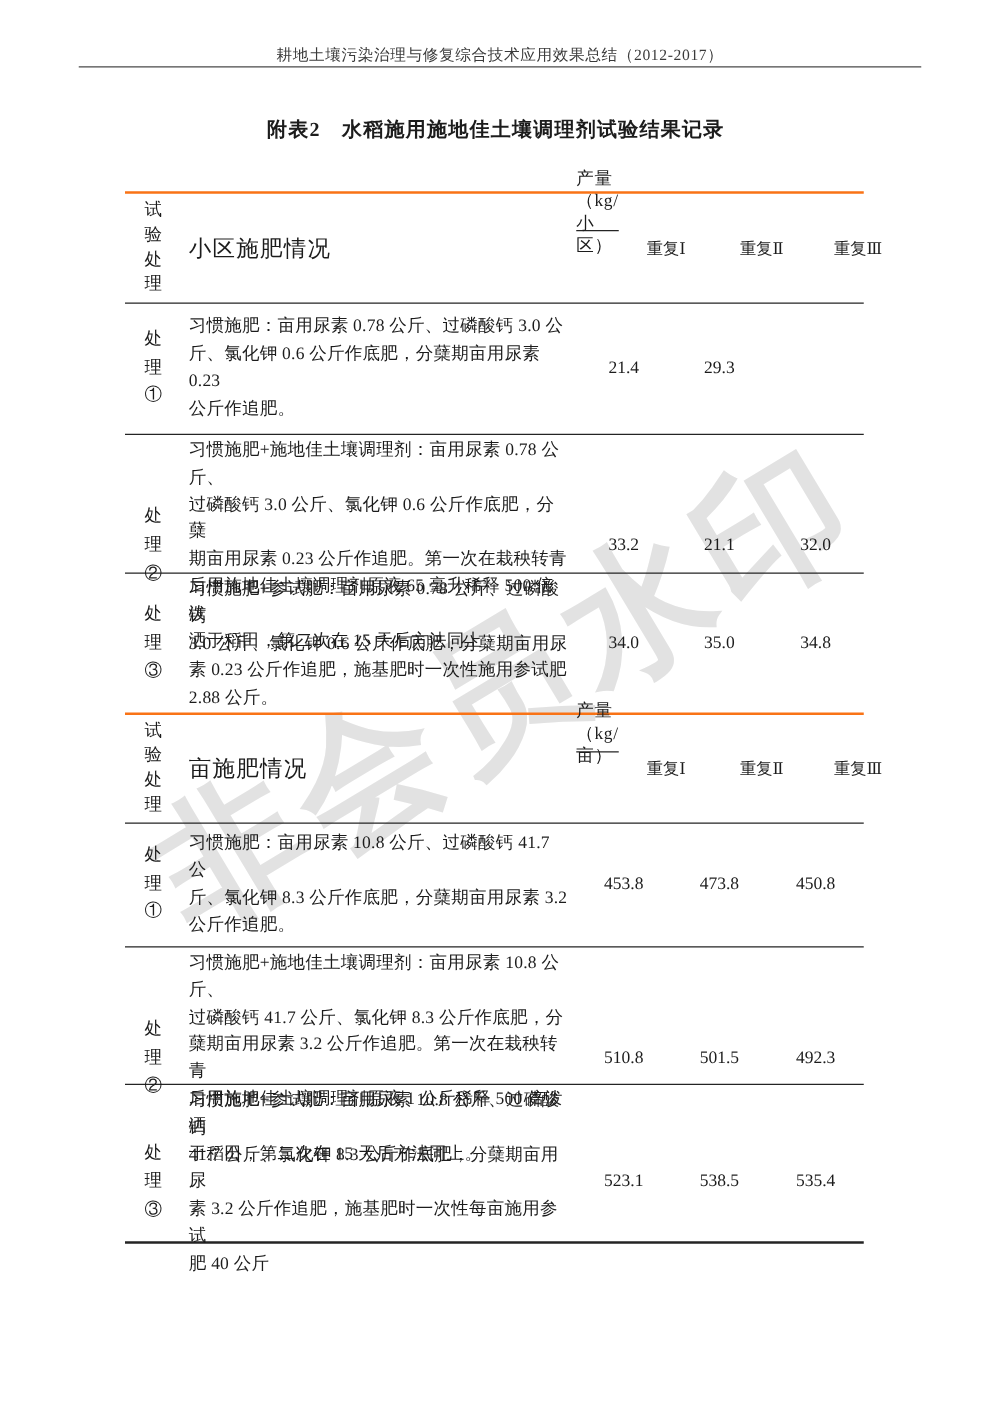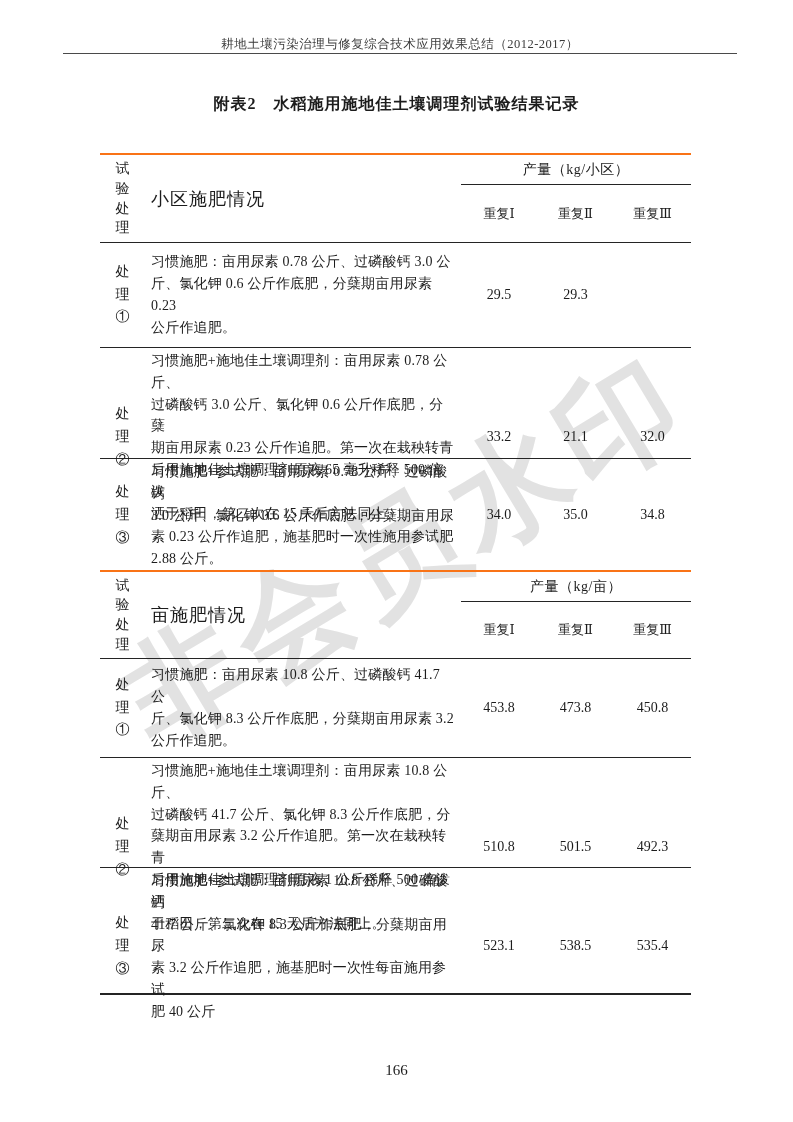--- a/index.html
+++ b/index.html
@@ -77,21 +77,21 @@
   }
   .header .vtext { line-height: 1.4; }
 
   .sit-label {
     display: flex; align-items: center;
     padding-left: 6px;
     font-size: 18px;
     letter-spacing: 1px;
   }
 
-  .yield-group { display: flex; flex-direction: column; }
+  .yield-group { display: flex; }
   .yield-group-label {
     height: 30px;
     display: flex; align-items: center; justify-content: center;
     font-size: 14px;
     border-bottom: 1.5px solid #242424;
     letter-spacing: 0.5px;
   }
   .rep-headers { flex: 1; display: grid; grid-template-columns: 76px 77px 77px; }
   .rep-headers .vnum { font-size: 13px; }
 
@@ -136,21 +136,21 @@
 
     <div class="row data-row" style="height:105px">
       <div class="vcell">
         <div class="vtext">处理①</div>
       </div>
       <div class="dcell">
         <div class="dtext">习惯施肥：亩用尿素 0.78 公斤、过磷酸钙 3.0 公
 斤、氯化钾 0.6 公斤作底肥，分蘖期亩用尿素 0.23
 公斤作追肥。</div>
       </div>
-      <div class="vnum">29.5</div>
+      <div class="vnum">21.4</div>
       <div class="vnum">29.3</div>
     </div>
 
     <div class="row data-row" style="height:111px">
       <div class="vcell">
         <div class="vtext">处理②</div>
       </div>
       <div class="dcell">
         <div class="dtext">习惯施肥+施地佳土壤调理剂：亩用尿素 0.78 公斤、
 过磷酸钙 3.0 公斤、氯化钾 0.6 公斤作底肥，分蘖
@@ -234,15 +234,14 @@
 41.7 公斤、氯化钾 8.3 公斤作底肥，分蘖期亩用尿
 素 3.2 公斤作追肥，施基肥时一次性每亩施用参试
 肥 40 公斤</div>
       </div>
       <div class="vnum">523.1</div>
       <div class="vnum">538.5</div>
       <div class="vnum">535.4</div>
     </div>
   </div>
 
-  <div class="page-number">166</div>
 
 </div>
 
 </body></html>

